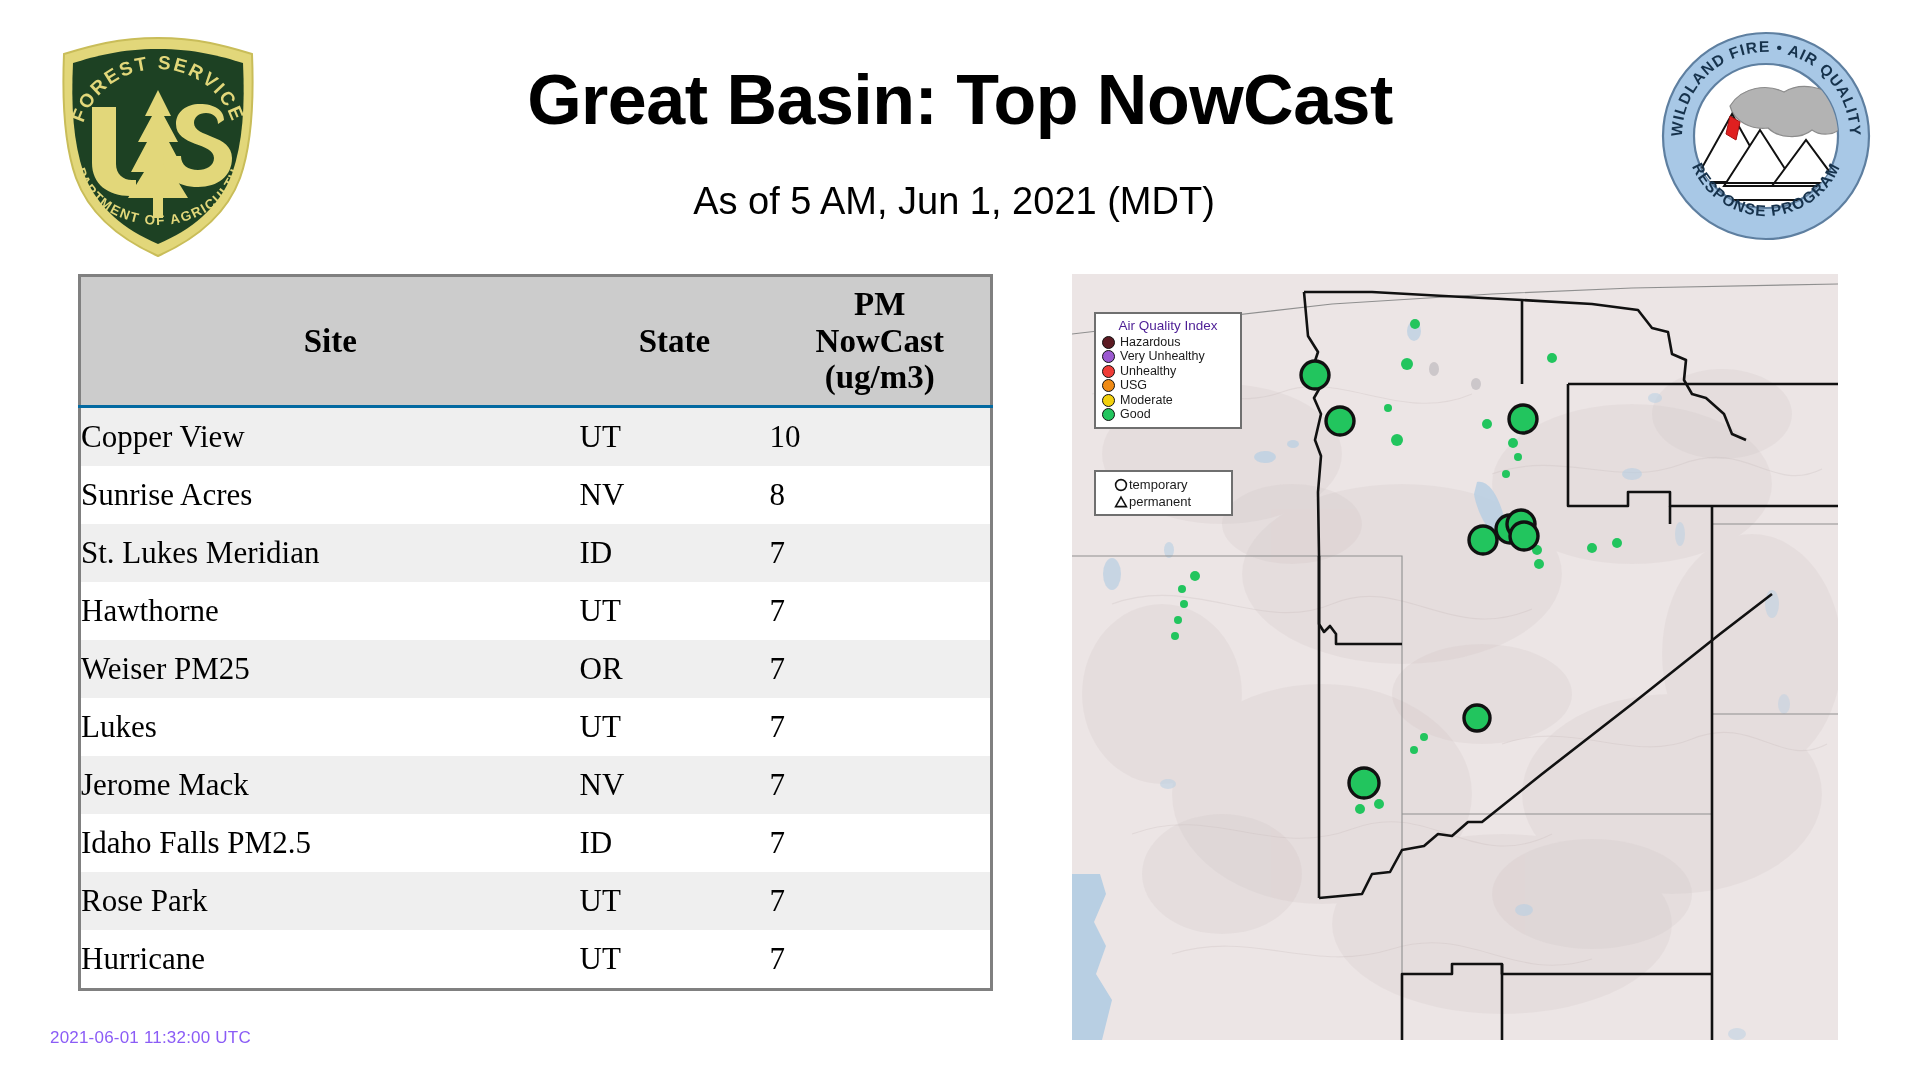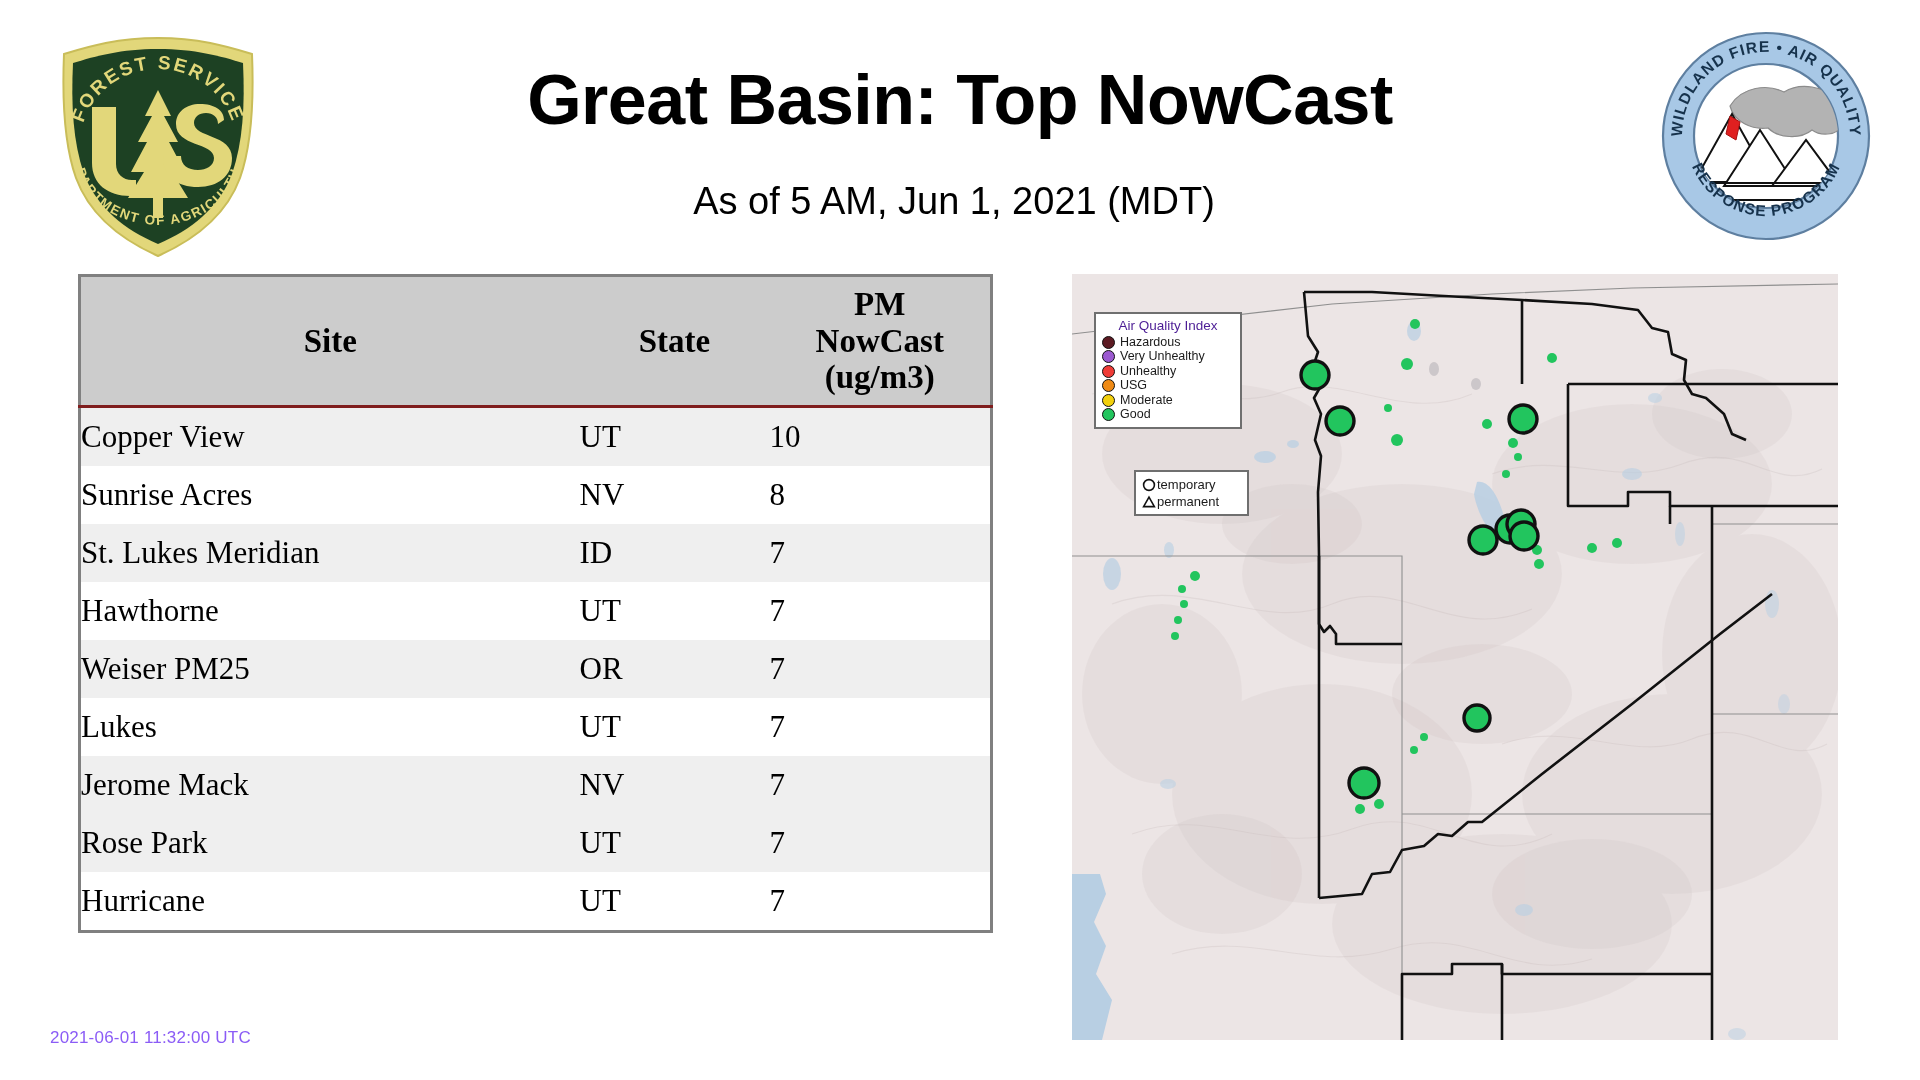--- a/index.html
+++ b/index.html
@@ -46,21 +46,21 @@
   }
   table.nowcast {
     border-collapse: collapse;
     width: 912px;
     border: 3px solid #808080;
     table-layout: fixed;
     font-family: "Liberation Serif", serif;
   }
   table.nowcast th {
     background: #cccccc;
-    border-bottom: 3px solid #7f1d1d;
+    border-bottom: 3px solid #0369a1;
     font-size: 33px;
     font-weight: bold;
     color: #000;
     padding: 8px 4px;
     text-align: center;
     vertical-align: middle;
     line-height: 1.12;
     height: 112px;
   }
   table.nowcast td {
@@ -108,21 +108,21 @@
   #aqi-legend .lg-title {
     font-size: 13.5px; text-align: center; margin-bottom: 2px; color:#4c1d95;
   }
   .lg-row { display: flex; align-items: center; height: 14.5px; }
   .lg-dot {
     width: 11px; height: 11px; border-radius: 50%;
     border: 1.3px solid #111; margin-right: 5px; flex: 0 0 auto;
   }
   .lg-label { font-size: 12.5px; line-height: 13px; white-space: nowrap; }
 
-  #site-legend { left: 22px; top: 196px; width: 103px; padding: 4px 4px; margin-left: 40px; }
+  #site-legend { left: 22px; top: 196px; width: 103px; padding: 4px 16px; }
   .sl-row { display: flex; align-items: center; height: 17px; }
   .sl-glyph { width: 17px; flex: 0 0 auto; display: flex; justify-content: center; }
   .sl-label { font-size: 13px; line-height: 14px; }
 </style>
 </head>
 <body>
 
 <div id="page">
 
   <div id="usfs-logo">
@@ -256,20 +256,25 @@
             <td>7</td>
           </tr>
           <tr class="even">
             <td>Lukes</td>
             <td>UT</td>
             <td>7</td>
           </tr>
           <tr class="odd">
             <td>Jerome Mack</td>
             <td>NV</td>
+            <td>7</td>
+          </tr>
+          <tr class="even">
+            <td>Idaho Falls PM2.5</td>
+            <td>ID</td>
             <td>7</td>
           </tr>
           <tr class="odd">
             <td>Rose Park</td>
             <td>UT</td>
             <td>7</td>
           </tr>
           <tr class="even">
             <td>Hurricane</td>
             <td>UT</td>

